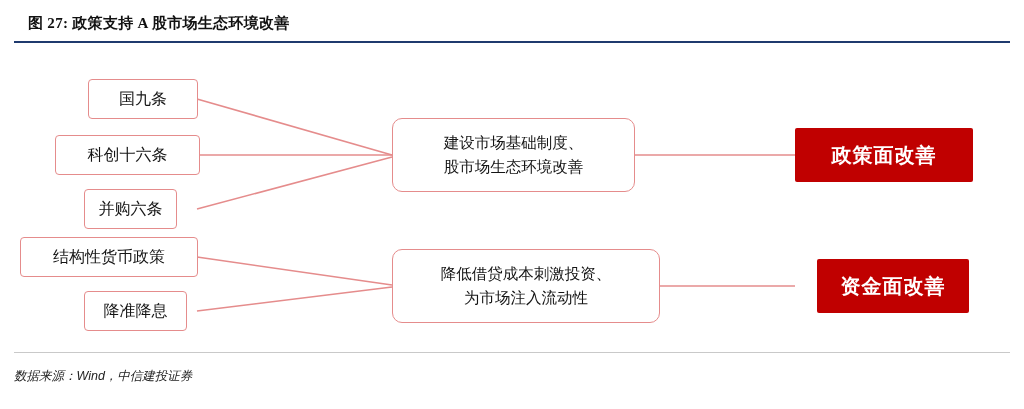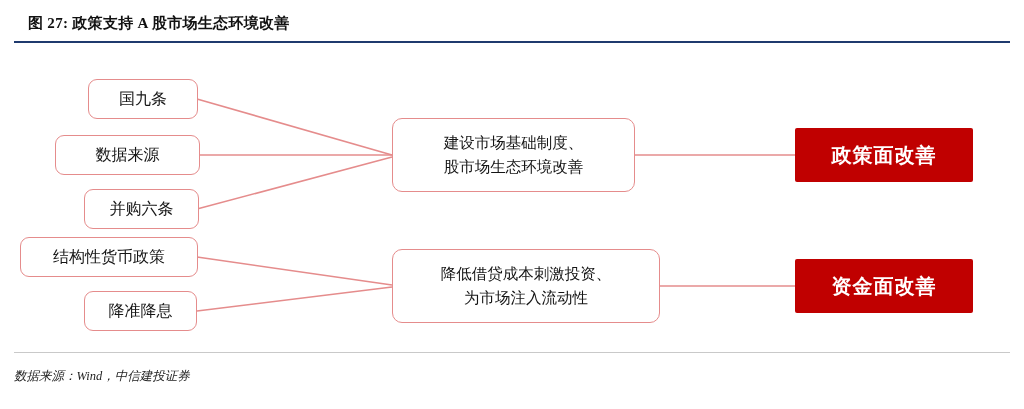--- a/index.html
+++ b/index.html
@@ -46,21 +46,21 @@
     left: 14px;
     top: 352px;
     width: 996px;
     height: 1px;
     background: #c9c9c9;
   }
   .source-note {
     position: absolute;
     left: 14px;
     top: 368px;
-    font-family: Liberation Serif, serif;
+    font-family: Liberation Sans, sans-serif;
     font-style: italic;
     font-size: 12.5px;
     color: #222222;
     white-space: nowrap;
   }
   
   .canvas {
     position: absolute;
     left: 0;
     top: 45px;
@@ -75,21 +75,21 @@
     height: 305px;
   }
   
   .node {
     position: absolute;
     box-sizing: border-box;
     display: flex;
     align-items: center;
     justify-content: center;
     text-align: center;
-    border-radius: 9px;
+    border-radius: 4px;
     white-space: nowrap;
   }
   .node-left {
     border: 1.4px solid #e58c8c;
     background: #ffffff;
     color: #151515;
     font-size: 16px;
     height: 40px;
     font-family: "Liberation Sans", sans-serif;
   }
@@ -143,50 +143,50 @@
 
         <line x1="635" y1="241" x2="795" y2="241"></line>
       </g>
     </svg>
 
     <div class="node node-left" style="left:88px; top:34px; width:110px;">
       <span>国九条</span>
     </div>
 
     <div class="node node-left" style="left:55px; top:90px; width:145px;">
-      <span>数据来源</span>
+      <span>科创十六条</span>
     </div>
 
-    <div class="node node-left" style="left:84px; top:144px; width:115px;">
+    <div class="node node-left" style="left:84px; top:144px; width:93px;">
       <span>并购六条</span>
     </div>
 
     <div class="node node-left" style="left:20px; top:192px; width:178px;">
       <span>结构性货币政策</span>
     </div>
 
-    <div class="node node-left" style="left:84px; top:246px; width:113px;">
+    <div class="node node-left" style="left:84px; top:246px; width:103px;">
       <span>降准降息</span>
     </div>
 
     <div class="node node-mid" style="left:392px; top:73px; width:243px;">
       <span>建设市场基础制度、</span>
       <span>股市场生态环境改善</span>
     </div>
 
     <div class="node node-mid" style="left:392px; top:204px; width:268px;">
       <span>降低借贷成本刺激投资、</span>
       <span>为市场注入流动性</span>
     </div>
 
     <div class="node node-out" style="left:795px; top:83px; width:178px;">
       <span>政策面改善</span>
     </div>
 
-    <div class="node node-out" style="left:795px; top:214px; width:178px;">
+    <div class="node node-out" style="left:817px; top:214px; width:152px;">
       <span>资金面改善</span>
     </div>
 
   </div>
 
   <div class="footer-rule"></div>
   <div class="source-note">数据来源：Wind，中信建投证券</div>
 
 </div>
 

